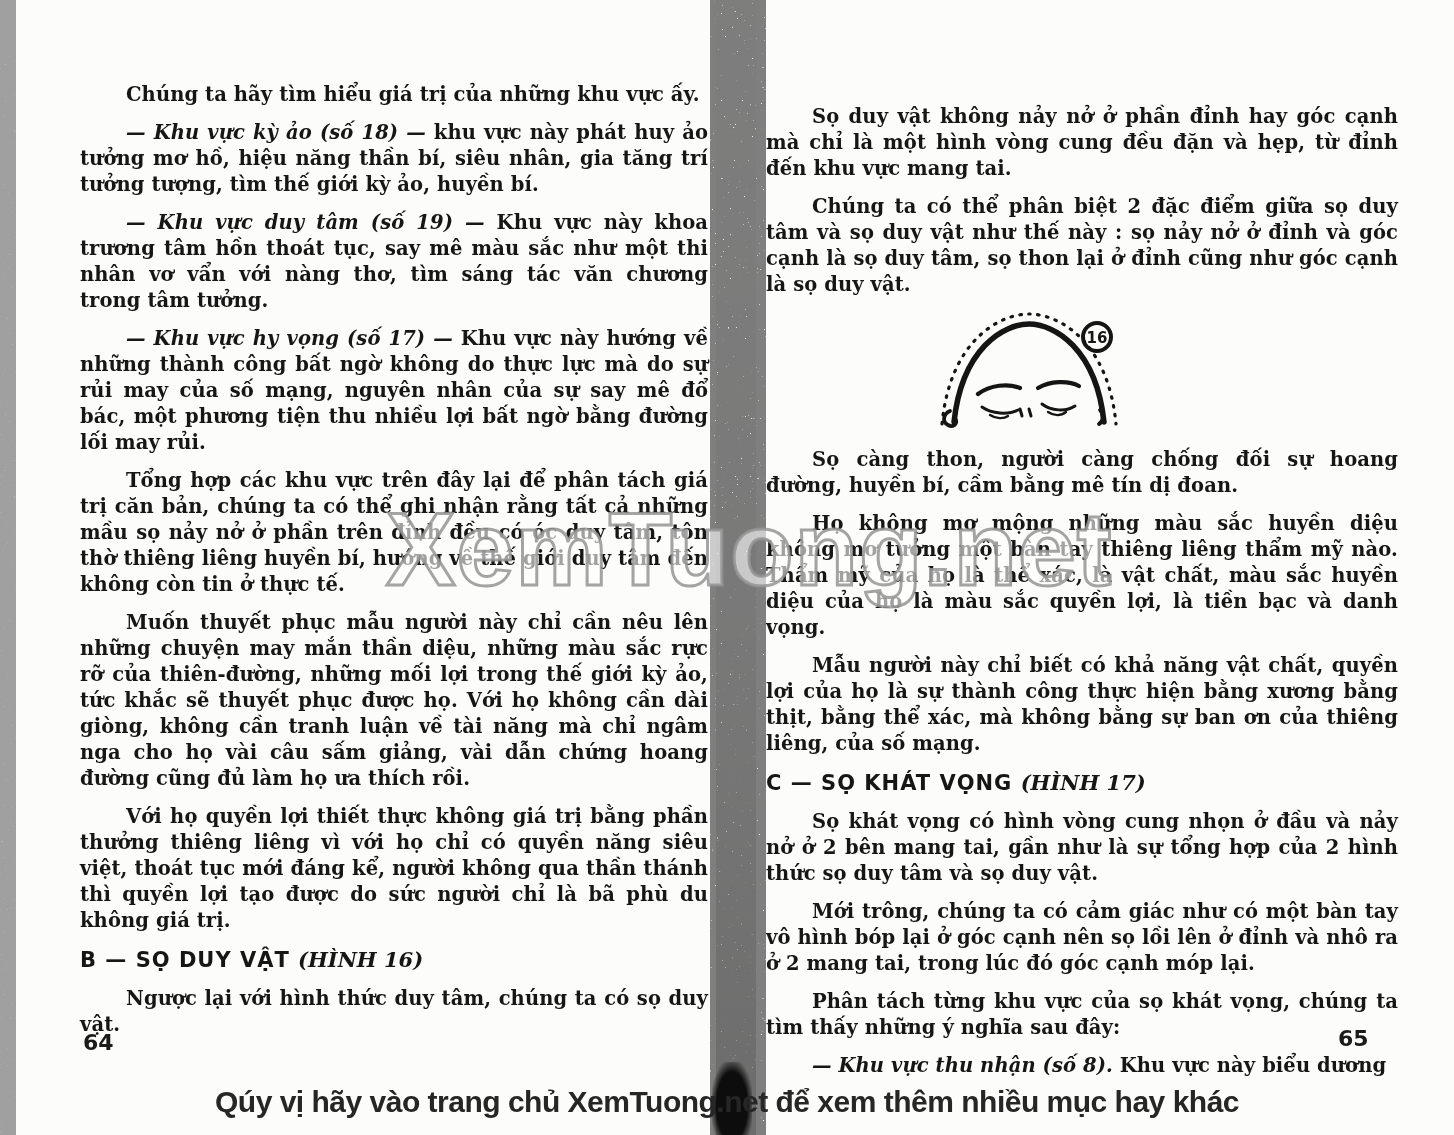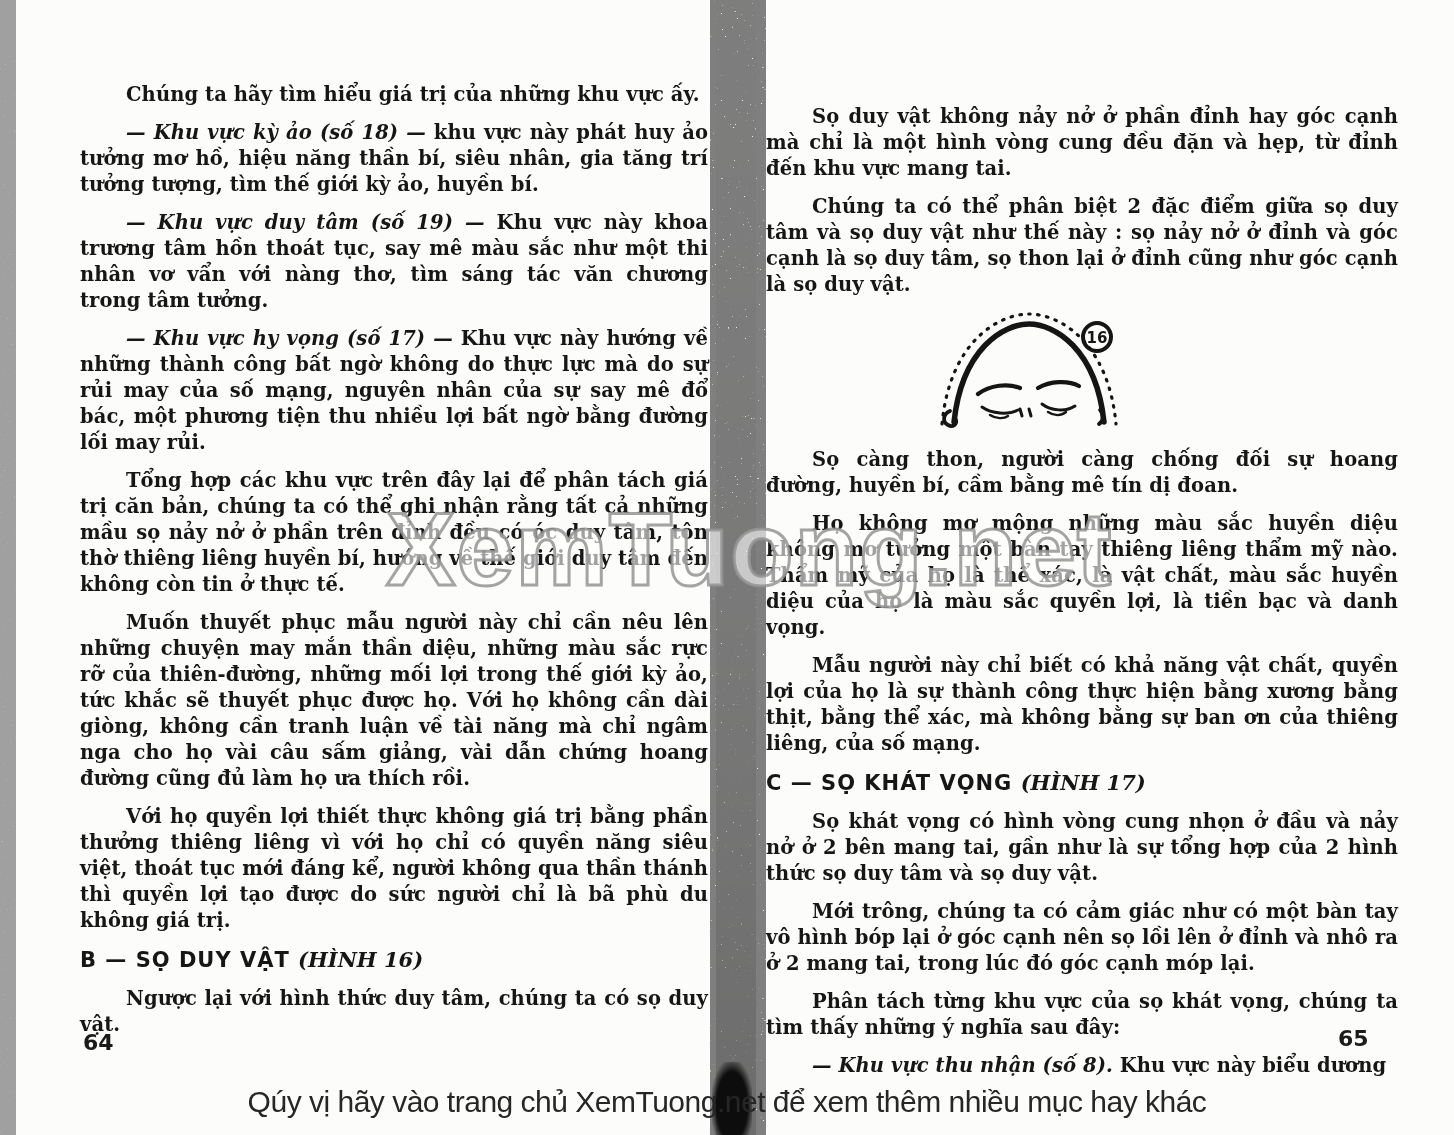--- a/index.html
+++ b/index.html
@@ -37,21 +37,21 @@
     font-family:"Liberation Sans", sans-serif; font-weight:700;
     font-size:104px; letter-spacing:1px;
     color:rgba(255,255,255,0.60);
     -webkit-text-stroke:3px rgba(148,148,148,0.85);
     pointer-events:none; white-space:nowrap;
   }
   
   .footer {
     position:absolute; left:0; width:100%; top:1085px; z-index:7;
     text-align:center; font-family:"Liberation Sans", sans-serif;
-    font-weight:400; font-size:30px; color:#262626; letter-spacing:-0.5px;
+    font-weight:700; font-size:30px; color:#262626; letter-spacing:-0.5px;
   }
   
   .edge-noise, .gutter-noise { position:absolute; top:0; height:1135px; z-index:4; }
   .edge-noise { left:0; width:16px; }
   .gutter-noise { left:710px; width:56px; }
   .gutter-blob {
     position:absolute; left:712px; top:1062px; width:40px; height:73px; z-index:5;
     background:radial-gradient(ellipse at 50% 60%, #0d0d0d 0 55%, rgba(13,13,13,0) 78%);
   }
 </style>

